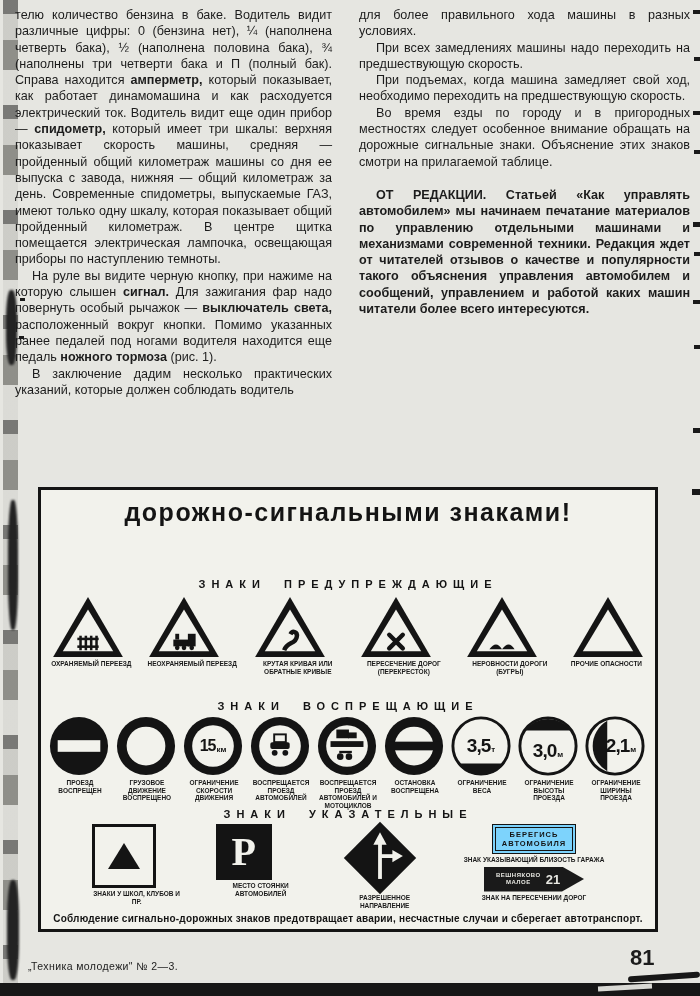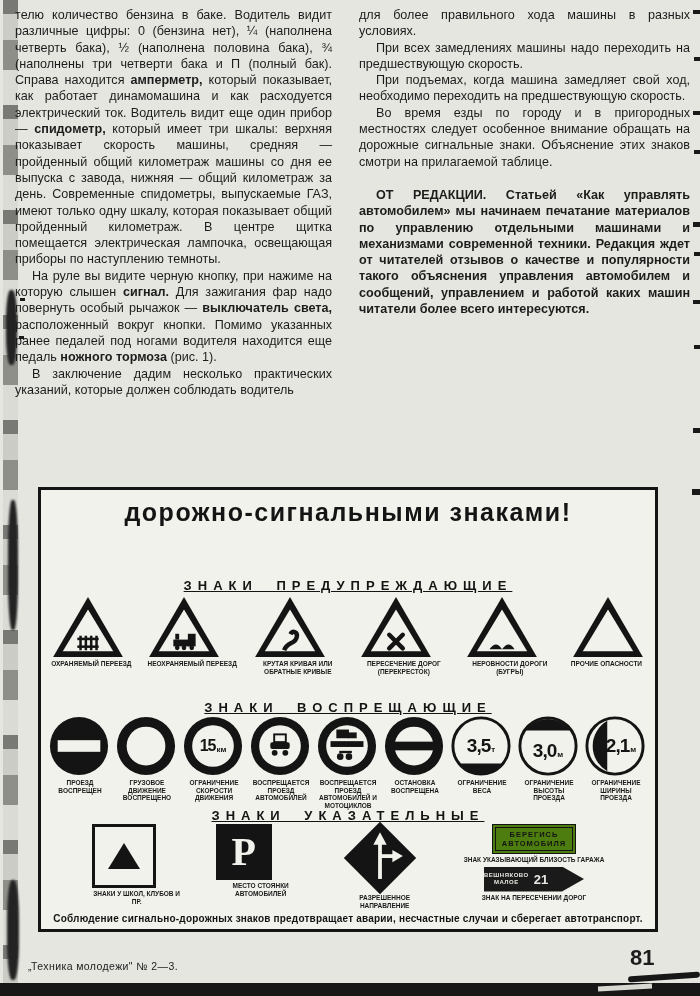--- a/index.html
+++ b/index.html
@@ -25,21 +25,21 @@
   .para{margin:0;}
   .para.indent{text-indent:17px;}
   .b{font-weight:700;}
   .editorial{margin-top:17px;font-weight:700;}
 
   
   #poster{position:absolute;left:38px;top:487px;width:614px;height:439px;
     border:3px solid #141414;background:#f2f2ec;}
   .p-abs{position:absolute;left:0;right:0;text-align:center;}
   .p-title{top:3px;font-weight:700;font-size:25px;line-height:39px;letter-spacing:1.5px;color:#141414;}
-  .sec-head{font-weight:700;font-size:13px;letter-spacing:6px;word-spacing:9px;color:#141414;text-decoration:underline;}
+  .sec-head{font-weight:700;font-size:11px;letter-spacing:6px;word-spacing:9px;color:#141414;}
   #head-warn{top:88px;} #head-proh{top:210px;} #head-ind{top:318px;}
   .row{display:flex;justify-content:center;align-items:flex-start;}
   #row-warn{top:106px;gap:16px;}
   #row-proh{top:225px;gap:3px;}
   #row-ind{top:334px;gap:34px;}
   .signcol{display:flex;flex-direction:column;align-items:flex-start;}
   .cap{margin-top:2px;font-size:6.5px;line-height:7.5px;font-weight:700;text-align:center;color:#1a1a1a;max-width:86px;}
   .capw{max-width:90px;}
   .capc{max-width:64px;}
   .cface{position:relative;width:62px;height:62px;}
@@ -47,24 +47,24 @@
   .cval .v{font-size:19px;letter-spacing:-1px;}
   .cval .unit{font-size:8px;margin-top:7px;margin-left:1px;}
   .cval.small .v{font-size:16px;}
 
   
   .sq-sign{width:58px;height:58px;border:3px solid #141414;background:#f2f2ec;display:flex;align-items:center;justify-content:center;}
   .sq-tri{width:0;height:0;border-left:16px solid transparent;border-right:16px solid transparent;border-bottom:26px solid #141414;}
   .p-sign{width:56px;height:56px;background:#141414;display:flex;align-items:center;justify-content:center;}
   .p-letter{color:#f2f2ec;font-family:"Liberation Serif",serif;font-weight:700;font-size:40px;line-height:40px;}
   .dia-wrap{position:relative;width:80px;height:80px;margin-top:-6px;}
-  .beware-box{border:4px double #141414;background:#4d7c0f;padding:2px 6px;font-weight:700;font-size:7.5px;line-height:9px;letter-spacing:1px;text-align:center;color:#141414;}
+  .beware-box{border:4px double #141414;background:#7dd3fc;padding:2px 6px;font-weight:700;font-size:7.5px;line-height:9px;letter-spacing:1px;text-align:center;color:#141414;}
   .arrow-sign{margin-top:3px;width:100px;height:25px;background:#1a1a1a;
     clip-path:polygon(0 0,78% 0,100% 50%,78% 100%,0 100%);
-    display:flex;align-items:center;justify-content:flex-start;padding-left:0;box-sizing:border-box;}
+    display:flex;align-items:center;justify-content:flex-start;padding-left:12px;box-sizing:border-box;}
   .arrow-names{display:flex;flex-direction:column;color:#e8e8e2;font-weight:700;font-size:6px;line-height:7px;letter-spacing:.5px;text-align:center;}
   .arrow-num{color:#e8e8e2;font-weight:700;font-size:13px;margin-left:5px;}
   .ind-group{display:flex;flex-direction:column;align-items:center;}
   .slogan{top:423px;font-weight:700;font-size:10px;letter-spacing:.2px;color:#141414;}
 
   
   .journal{position:absolute;left:28px;top:960px;font-size:10.5px;letter-spacing:.4px;}
   .pageno{position:absolute;left:630px;top:945px;font-size:22px;font-weight:700;}
 </style>
 </head>

